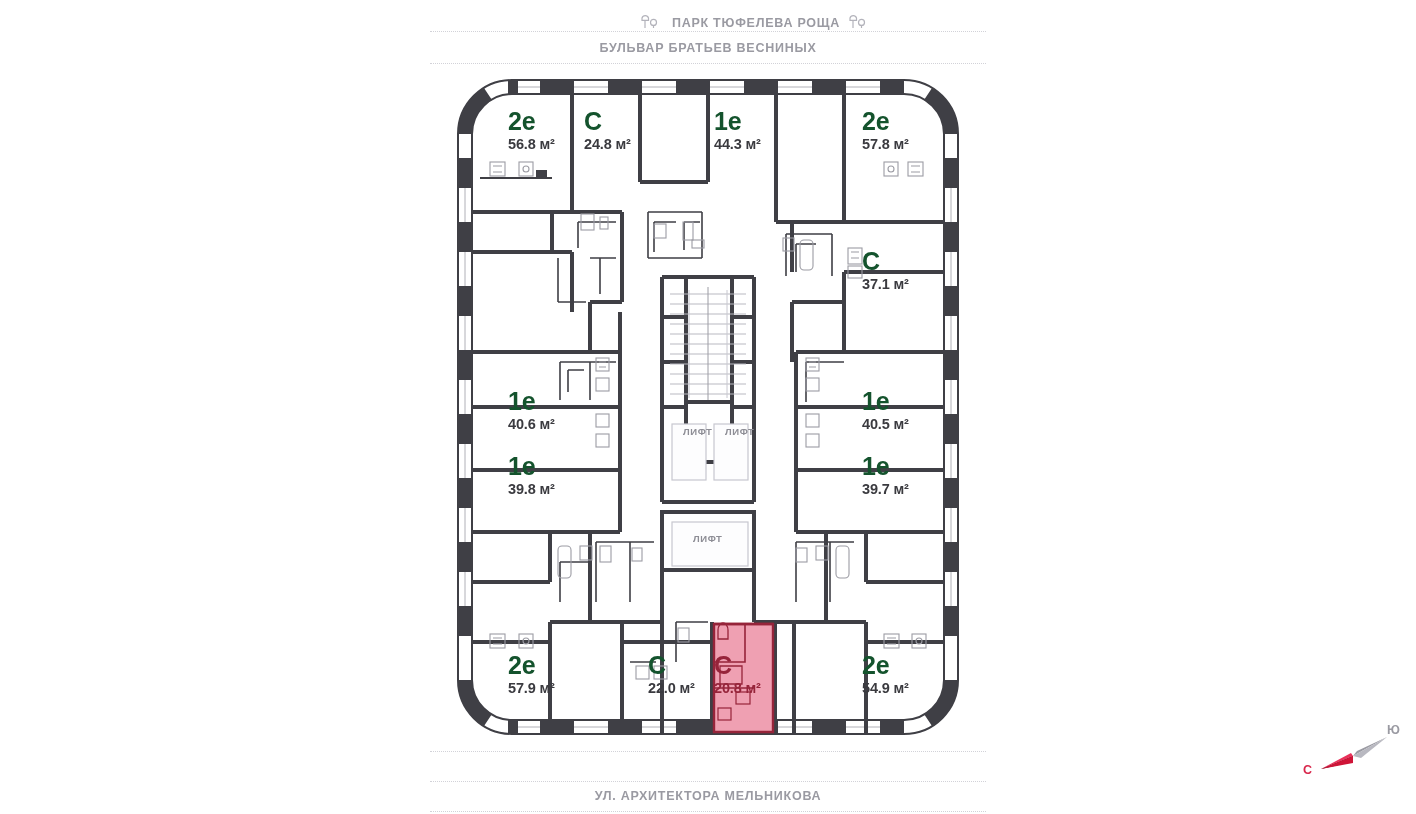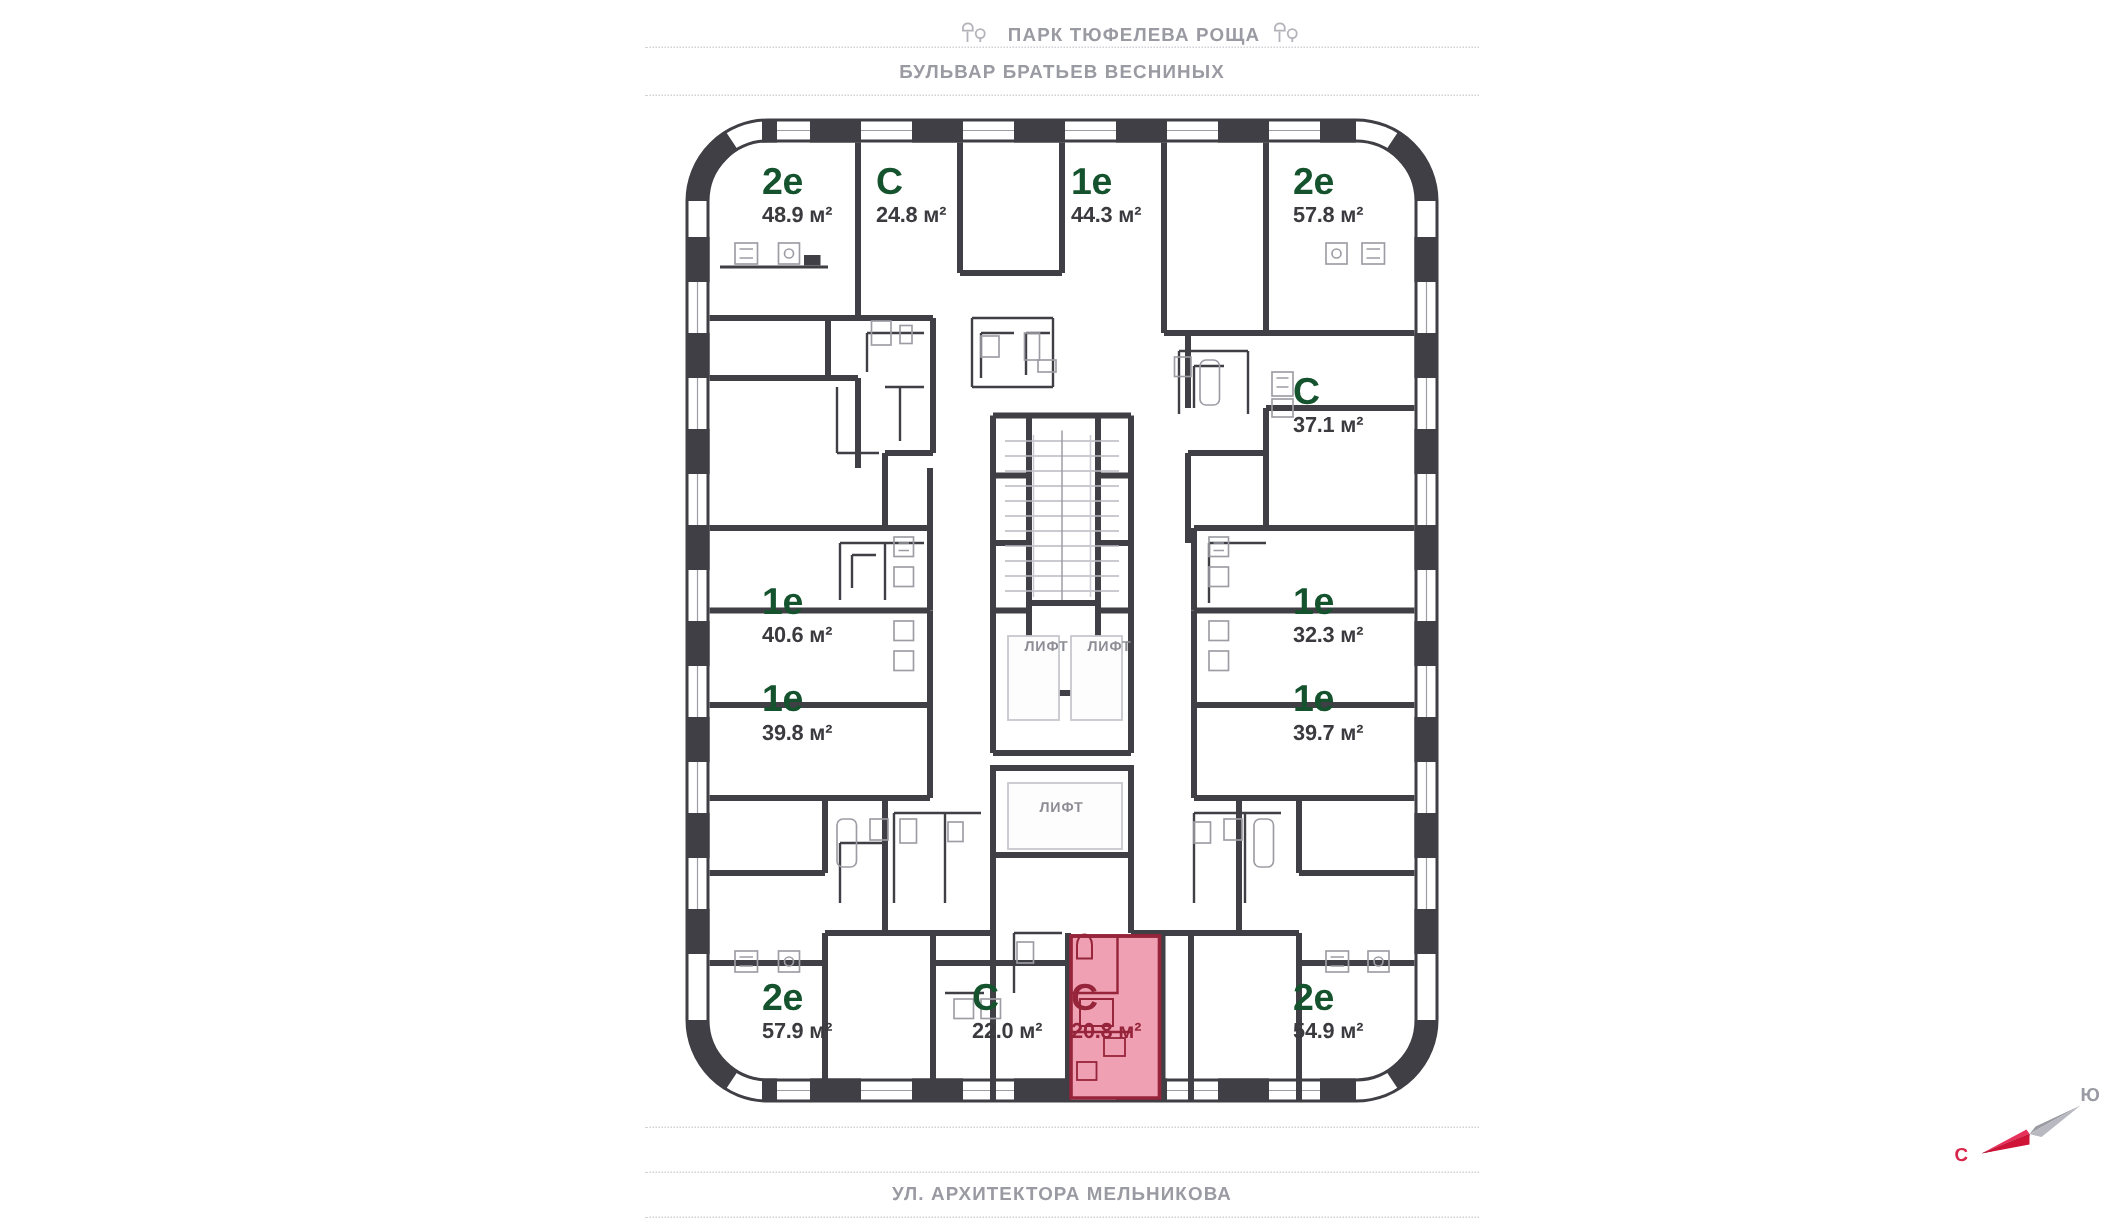--- a/index.html
+++ b/index.html
@@ -365,21 +365,21 @@
 
         <rect x="238" y="566" width="11" height="14"></rect>
         <rect x="196" y="604" width="13" height="13"></rect>
         <rect x="214" y="604" width="13" height="13"></rect>
       </g>
     </svg>
   </div>
 
   <div class="apt" style="left:508px;top:110px;">
     <span class="t">2e</span>
-    <span class="a">48.9 м²</span>
+    <span class="a">56.8 м²</span>
   </div>
   <div class="apt" style="left:584px;top:110px;">
     <span class="t">С</span>
     <span class="a">24.8 м²</span>
   </div>
   <div class="apt" style="left:714px;top:110px;">
     <span class="t">1е</span>
     <span class="a">44.3 м²</span>
   </div>
   <div class="apt" style="left:862px;top:110px;">
@@ -393,21 +393,21 @@
   <div class="apt" style="left:508px;top:390px;">
     <span class="t">1е</span>
     <span class="a">40.6 м²</span>
   </div>
   <div class="apt" style="left:508px;top:455px;">
     <span class="t">1е</span>
     <span class="a">39.8 м²</span>
   </div>
   <div class="apt" style="left:862px;top:390px;">
     <span class="t">1е</span>
-    <span class="a">32.3 м²</span>
+    <span class="a">40.5 м²</span>
   </div>
   <div class="apt" style="left:862px;top:455px;">
     <span class="t">1е</span>
     <span class="a">39.7 м²</span>
   </div>
   <div class="apt" style="left:508px;top:654px;">
     <span class="t">2e</span>
     <span class="a">57.9 м²</span>
   </div>
   <div class="apt" style="left:648px;top:654px;">

